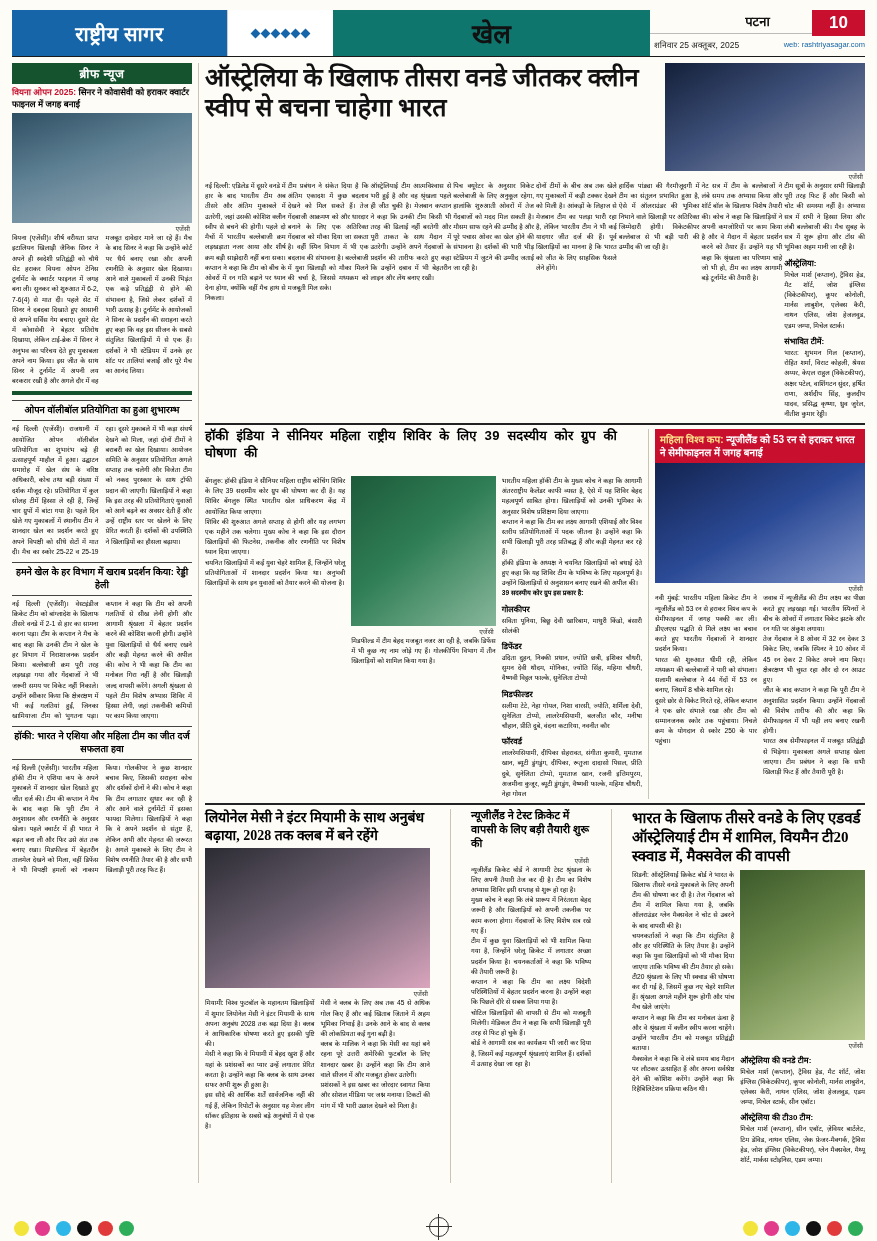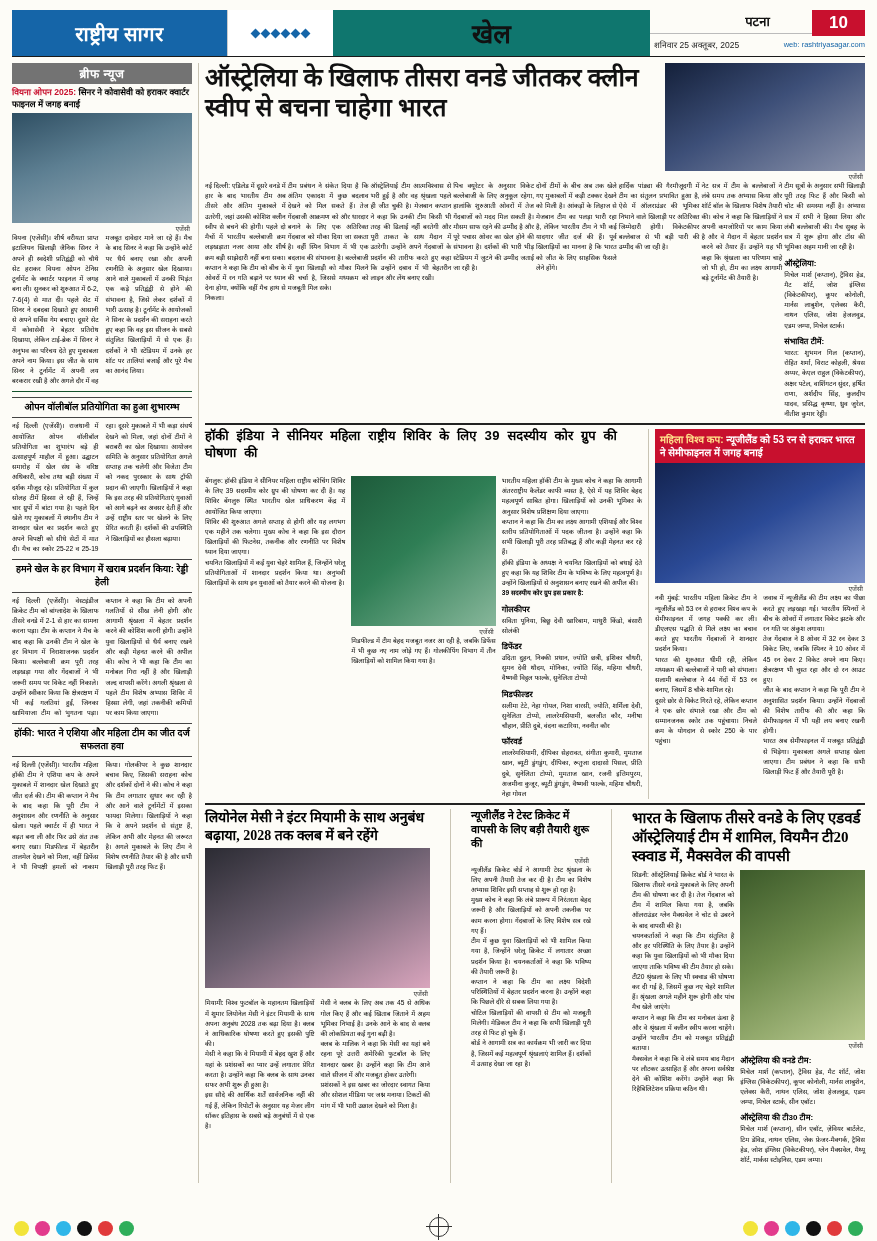--- a/index.html
+++ b/index.html
@@ -41,24 +41,24 @@
   .weburl{
     position:absolute;right:12px;top:40px;width:162px;text-align:right;font-size:7.5px;color:#1565a8;
   }
   
   .content{display:flex;gap:6px;margin-top:6px;height:1120px;}
   .colA{width:180px;display:flex;flex-direction:column;}
   .colB{flex:1;display:flex;flex-direction:column;}
   .sep{width:1px;background:#c9c4b4;}
   
   .brief-head{
-    background:#737373;color:#fff;text-align:center;font-weight:bold;font-size:12px;
+    background:#14532d;color:#fff;text-align:center;font-weight:bold;font-size:12px;
     padding:2px 0;letter-spacing:.5px;
   }
-  .brief-item{border-bottom:1px solid #14532d;padding:3px 0 5px 0;}
+  .brief-item{border-bottom:4px solid #14532d;padding:3px 0 5px 0;}
   .brief-title{font-size:8.6px;font-weight:bold;line-height:1.35;margin:0 0 3px 0;}
   .brief-title .hl{color:#c8102e;}
   .photo{
     width:100%;background:#6b7a86;position:relative;overflow:hidden;border:0;
   }
   .photo.ph1{height:110px;background:linear-gradient(160deg,#2f4f63 0%,#5d7f92 40%,#9fb2bd 100%);}
   .credit{font-size:6.5px;color:#333;text-align:right;padding:1px 2px 0 0;}
   .sub-head{
     font-size:9.5px;font-weight:bold;text-align:center;line-height:1.35;margin:5px 0 3px 0;
     border-top:1px solid #444;border-bottom:1px solid #444;padding:3px 0;

